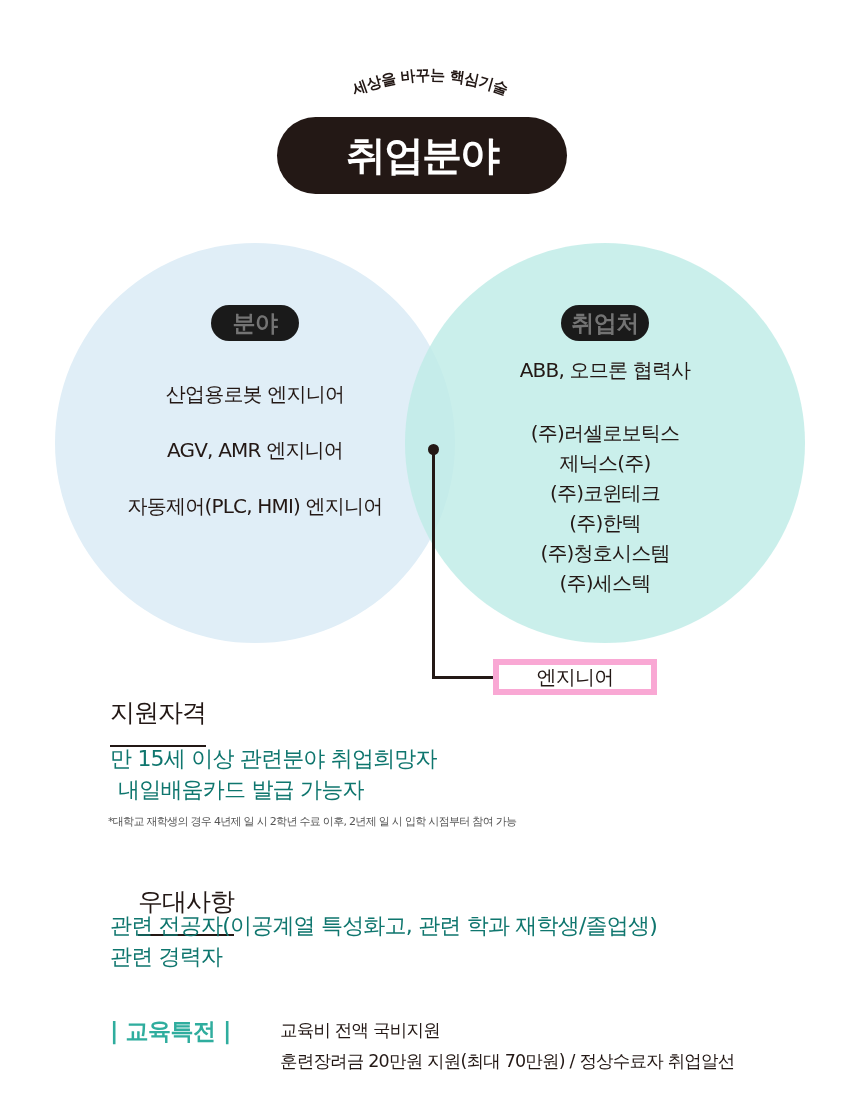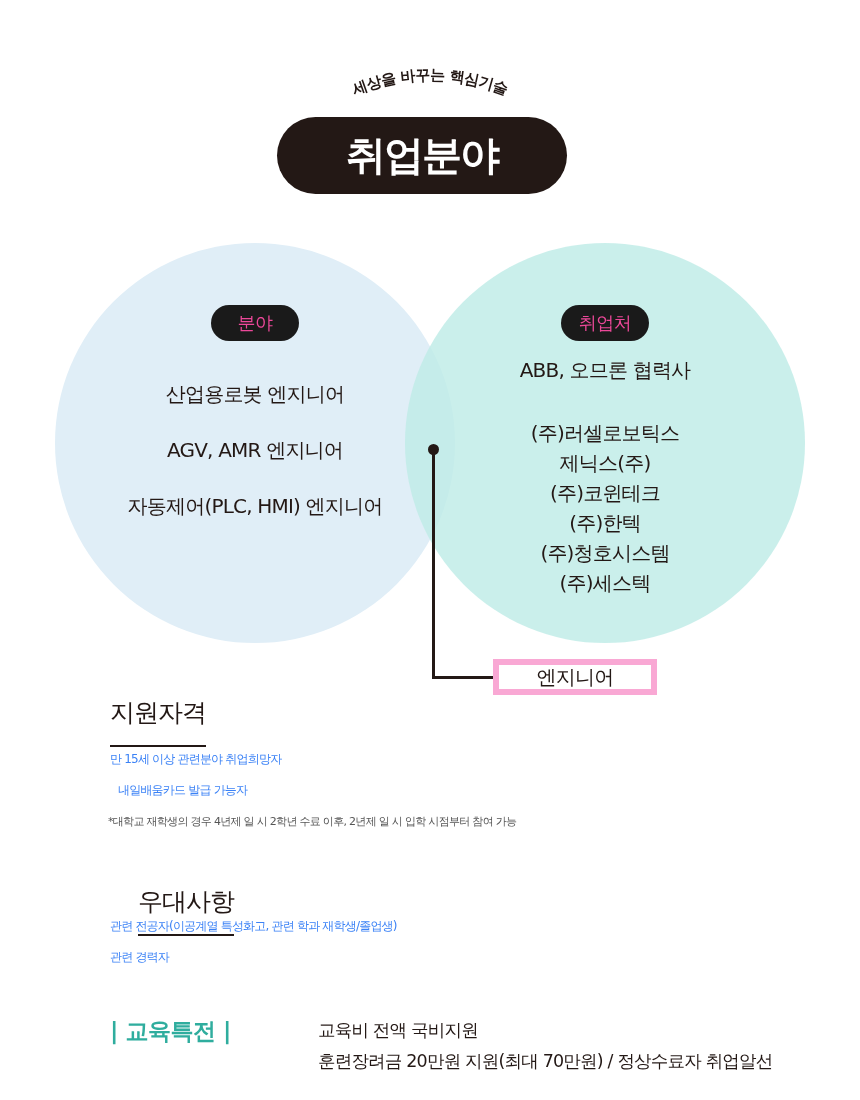--- a/index.html
+++ b/index.html
@@ -15,23 +15,24 @@
       background: #231815; border-radius: 39px;
       display: flex; align-items: center; justify-content: center;
       color: #ffffff; font-weight: bold; font-size: 40px; letter-spacing: -2px;
     }
 
     .circle { position: absolute; width: 400px; height: 400px; border-radius: 50%; }
     .circle-left { left: 55px; top: 243px; background: #e0eef7; }
     .circle-right { left: 405px; top: 243px; background: rgba(190, 236, 231, 0.82); }
 
     .badge {
-      position: absolute; height: 36px; background: #1a1a1a; color: #ec4899;
-      border-radius: 18px; font-size: 18px; display: flex; align-items: center; justify-content: center;
+      position: absolute; height: 36px; background: #1a1a1a; color: #737373;
+      border-radius: 18px; font-size: 23px; display: flex; align-items: center; justify-content: center;
       letter-spacing: -0.5px;
+      font-weight: bold;
     }
     .badge-left { left: 211px; top: 305px; width: 88px; }
     .badge-right { left: 561px; top: 305px; width: 88px; }
 
     .left-list { position: absolute; left: 55px; top: 380px; width: 400px; text-align: center; }
     .left-list .item { font-size: 20px; letter-spacing: -0.8px; height: 28px; line-height: 28px; margin-bottom: 28px; color: #231815; }
 
     .right-top { position: absolute; left: 430px; top: 356px; width: 350px; text-align: center; font-size: 20px; letter-spacing: -0.8px; line-height: 28px; }
     .right-list { position: absolute; left: 430px; top: 418px; width: 350px; text-align: center; }
     .right-list .item { font-size: 20px; letter-spacing: -0.8px; line-height: 30px; height: 30px; }
@@ -43,25 +44,25 @@
       position: absolute; left: 493px; top: 659px; width: 164px; height: 36px;
       border: 6px solid #f9a8d4; background: #fff;
       display: flex; align-items: center; justify-content: center;
       font-size: 20px; letter-spacing: -0.8px;
     }
 
     .section-title {
       position: absolute; left: 110px; font-size: 25px; font-weight: normal; letter-spacing: -1px;
       border-bottom: 2px solid #231815; padding-bottom: 17px; line-height: 30px;
     }
-    .section-line { position: absolute; left: 110px; font-size: 12px; letter-spacing: -0.8px; line-height: 22px; color: #3b82f6; }
+    .section-line { position: absolute; left: 110px; font-size: 22px; letter-spacing: -0.8px; line-height: 22px; color: #0f766e; }
     .section-note { position: absolute; left: 108px; font-size: 11px; letter-spacing: -0.7px; color: #555555; line-height: 18px; }
 
     .benefit-label { position: absolute; left: 110px; top: 1016px; font-size: 23px; font-weight: bold; color: #2fad9e; letter-spacing: -0.5px; line-height: 30px; }
-    .benefit-line { position: absolute; left: 280px; font-size: 17.5px; letter-spacing: -0.8px; line-height: 22px; margin-left: 38px; }
+    .benefit-line { position: absolute; left: 280px; font-size: 17.5px; letter-spacing: -0.8px; line-height: 22px; }
   </style>
 </head>
 <body>
 
 <div class="arc-subtitle">
   <svg viewBox="0 0 200 60">
     <defs>
       <path id="arcPath" d="M 8 52 Q 100 8 192 52" fill="none"></path>
     </defs>
     <text text-anchor="middle">

